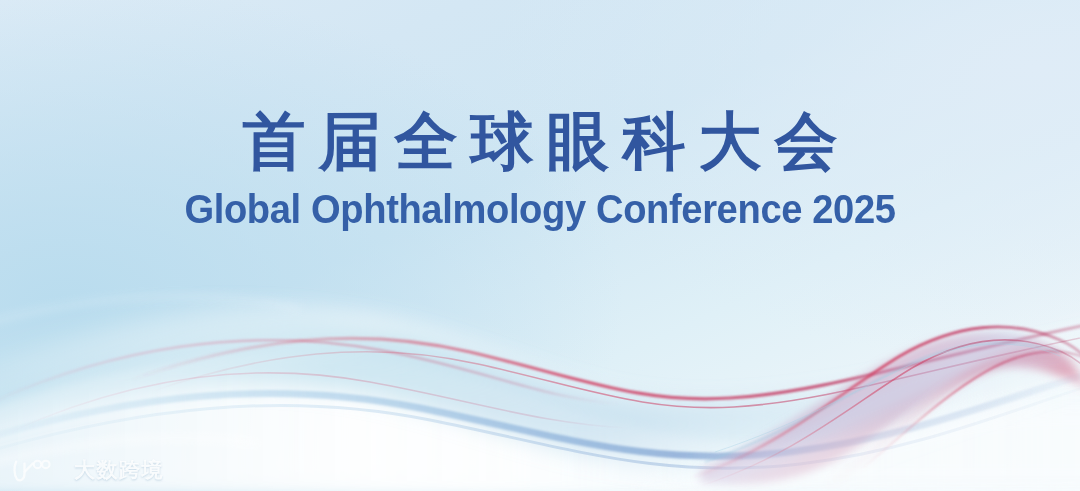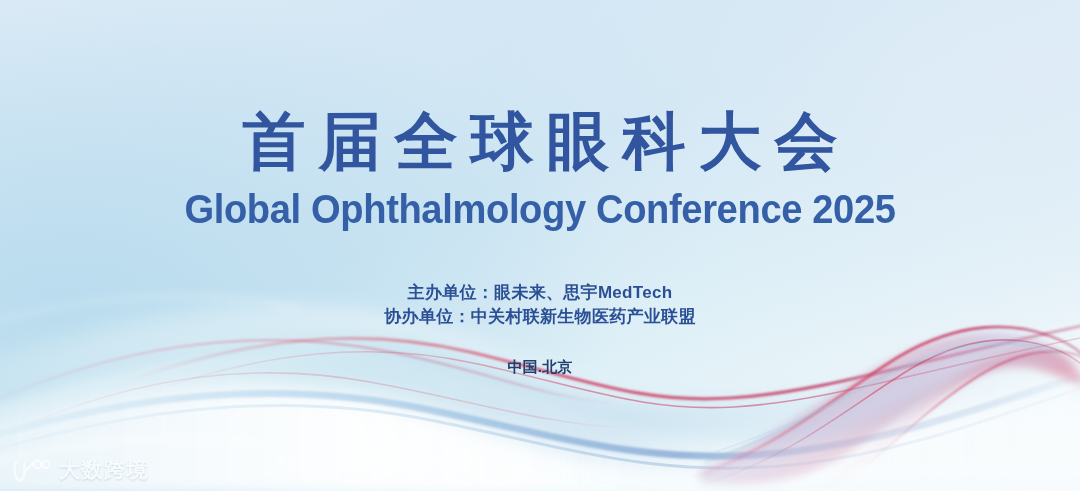--- a/index.html
+++ b/index.html
@@ -103,21 +103,21 @@
     white-space: nowrap;
   }
 
   
   .watermark {
     position: absolute;
     left: 10px;
     bottom: 7px;
     display: flex;
     align-items: center;
-    gap: 7px;
+    gap: 22px;
     opacity: 0.78;
   }
   .watermark-mark {
     width: 42px;
     height: 26px;
     display: block;
   }
   .watermark-text {
     font-size: 21px;
     font-weight: 700;
@@ -236,27 +236,22 @@
     <path d="M-40,470 C 80,440 170,430 260,444" fill="none" stroke="#ffffff" stroke-width="6" opacity="0.5" filter="url(#blurMd)"></path>
     <path d="M-40,330 C 90,292 200,288 300,308" fill="none" stroke="#ffffff" stroke-width="4" opacity="0.28" filter="url(#blurMd)"></path>
   </svg>
 
 
   <div class="headline-block">
     <div class="title-cn">首届全球眼科大会</div>
     <div class="title-en">Global Ophthalmology Conference 2025</div>
   </div>
 
-  <div class="org-block">
-    <div class="org-line">主办单位：眼未来、思宇MedTech</div>
-    <div class="org-line">协办单位：中关村联新生物医药产业联盟</div>
-  </div>
 
   <div class="meta-block">
-    <div class="meta-line">中国.北京</div>
   </div>
 
   <div class="watermark">
     <svg class="watermark-mark" viewBox="0 0 44 28" xmlns="http://www.w3.org/2000/svg">
       <g fill="none" stroke="rgba(255,255,255,0.92)" stroke-width="2.4" stroke-linecap="round" stroke-linejoin="round">
         <path d="M6,5 C3.5,10 3.5,19 7,24 C10,27 15,24 15,18 L15,7"></path>
         <path d="M15,16 L24,7"></path>
       </g>
       <circle cx="29" cy="8" r="4" fill="none" stroke="rgba(255,255,255,0.92)" stroke-width="2.2"></circle>
       <circle cx="38" cy="8" r="4" fill="none" stroke="rgba(255,255,255,0.92)" stroke-width="2.2"></circle>

